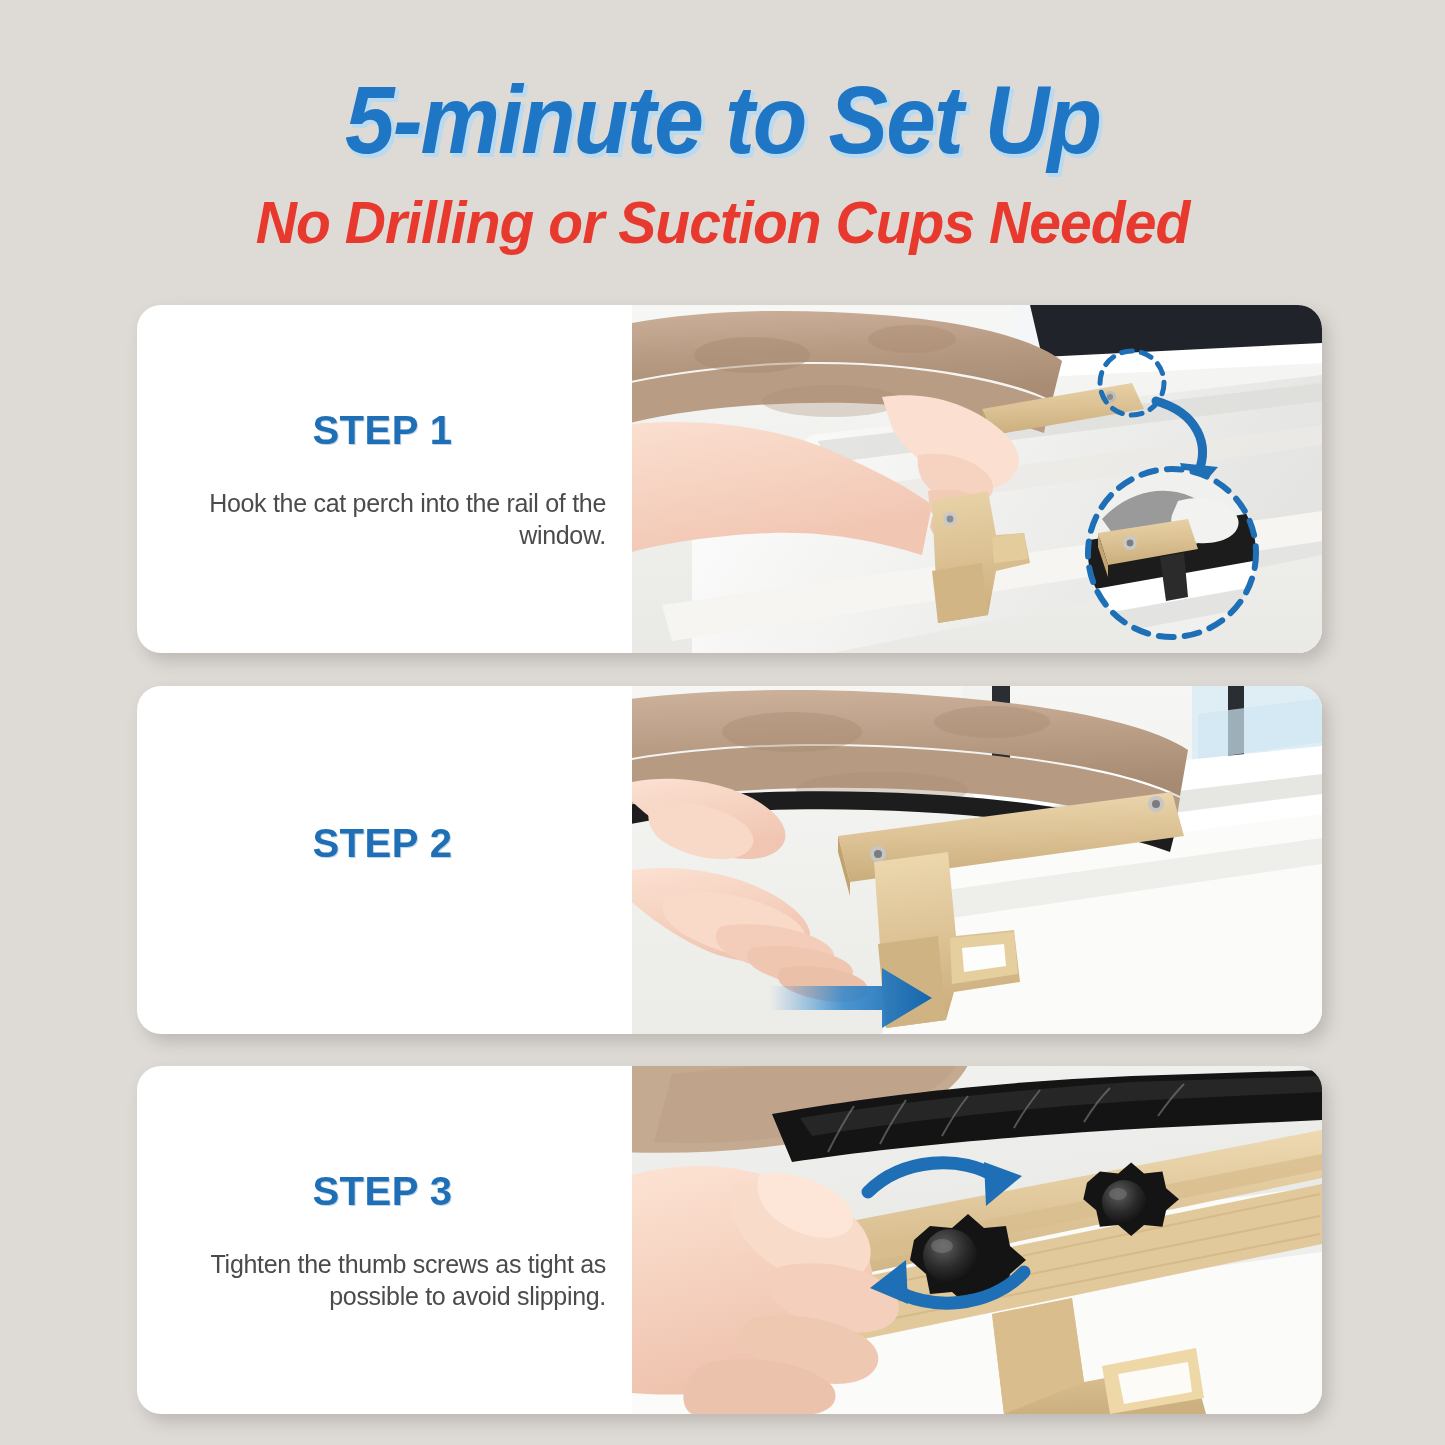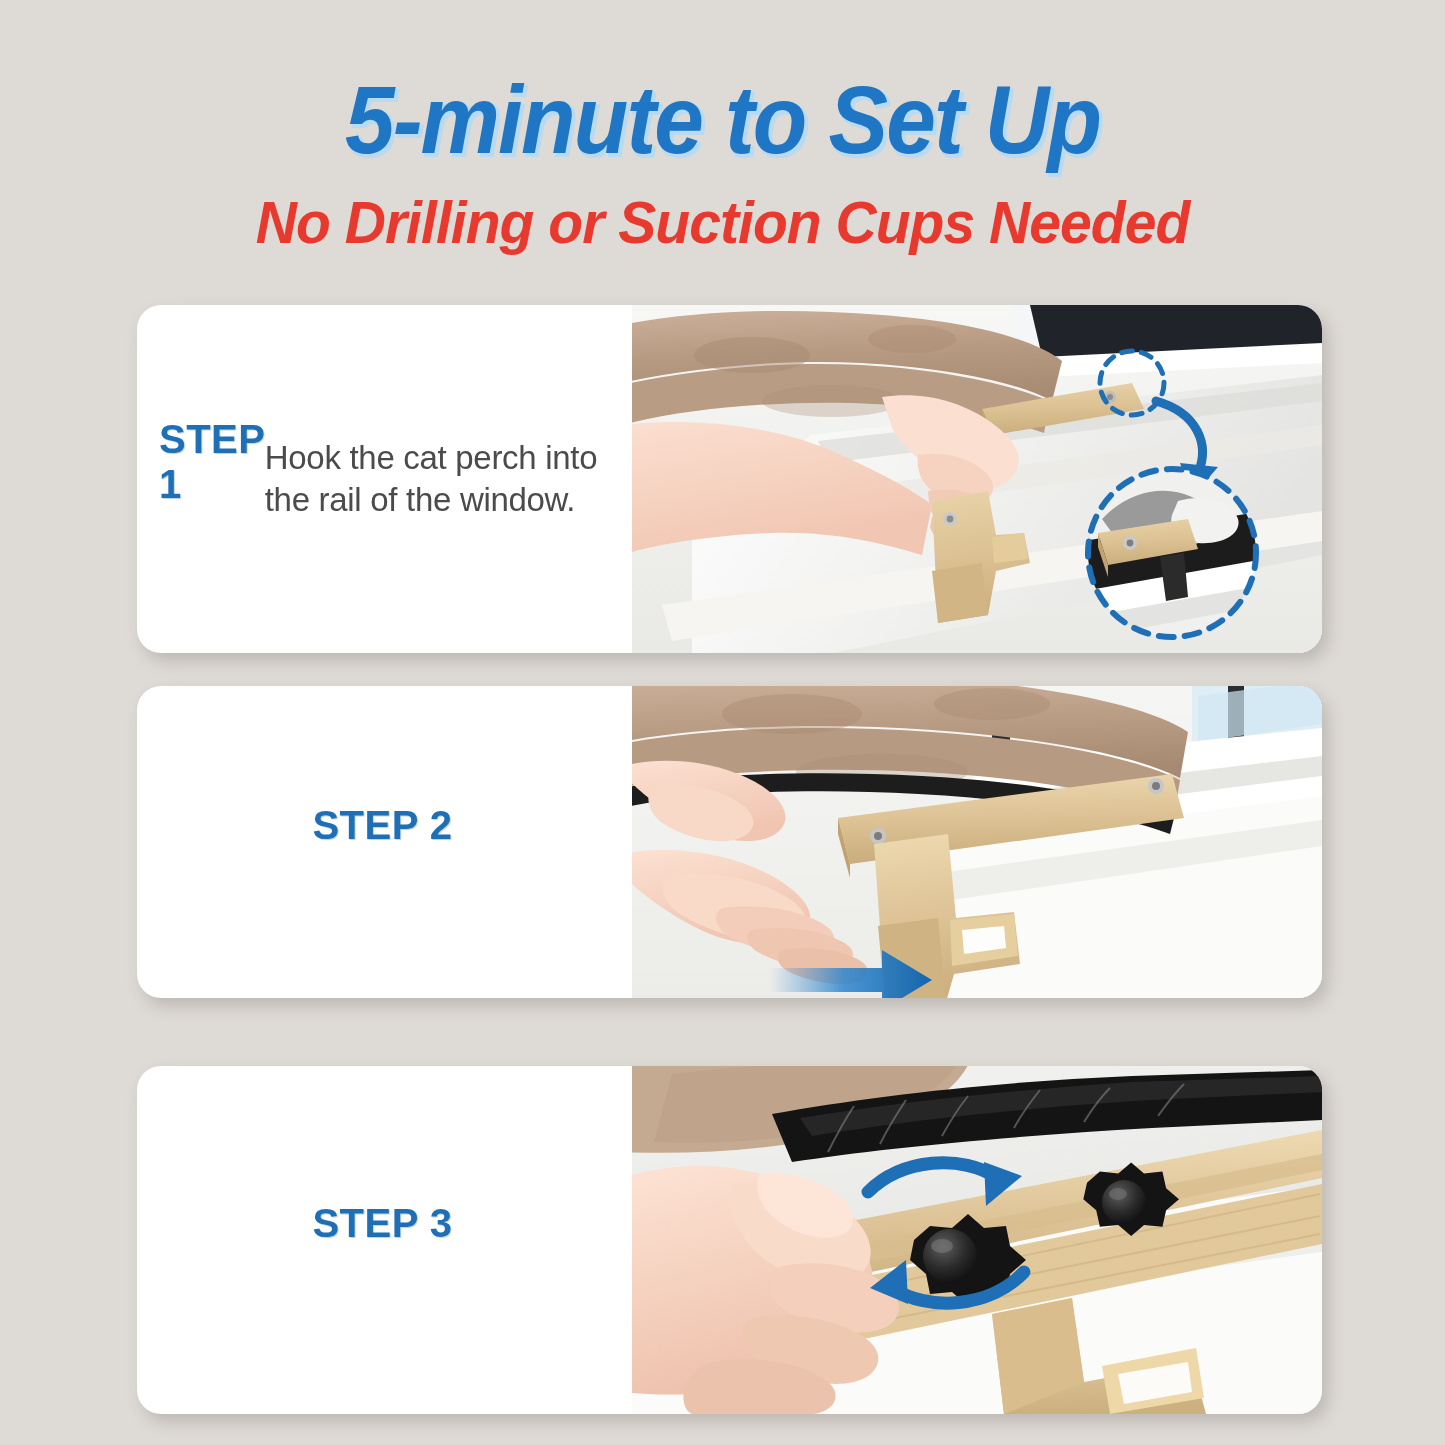--- a/index.html
+++ b/index.html
@@ -66,47 +66,47 @@
     left: 137px;
     width: 1185px;
     background: #ffffff;
     border-radius: 24px;
     box-shadow: 6px 8px 16px rgba(120,115,110,0.32);
     overflow: hidden;
     display: flex;
     align-items: stretch;
   }
   #card-1 { top: 305px;  height: 348px; }
-  #card-2 { top: 686px;  height: 312px; }
+  #card-2 { top: 686px;  height: 348px; }
   #card-3 { top: 1066px; height: 348px; }
 
   .card-text {
     width: 491px;
     flex: 0 0 491px;
     display: flex;
-    flex-direction: row;
+    flex-direction: column;
     align-items: center;
     justify-content: center;
     padding: 0 22px;
   }
 
   .step-title {
     font-size: 40px;
     font-weight: bold;
     color: #1e6fb5;
     letter-spacing: 0.5px;
     margin-bottom: 34px;
     text-shadow: 1px 1px 0 rgba(120,160,200,0.45);
   }
 
   .step-body {
-    font-size: 33px;
+    font-size: 25px;
     line-height: 1.28;
     color: #4b4b4b;
-    text-align: left;
+    text-align: right;
     letter-spacing: -0.3px;
   }
 
   .card-photo {
     flex: 1 1 auto;
     position: relative;
     overflow: hidden;
     background: #f2f2f0;
     border-left: 4px solid #ffffff;
   }
@@ -301,20 +301,21 @@
           <polygon points="138,300 250,300 250,282 300,312 250,342 250,324 138,324" fill="url(#g2-arrow)"></polygon>
         </g>
       </g>
     </svg>
   </div>
 </div>
 
 <div class="card" id="card-3">
   <div class="card-text">
     <div class="step-title">STEP 3</div>
+    <div class="step-body">Tighten the thumb screws as tight as possible to avoid slipping.</div>
   </div>
   <div class="card-photo">
     <svg class="photo-svg" viewBox="0 0 690 348" preserveAspectRatio="xMidYMid slice">
       <defs>
         <linearGradient id="g3-bg" x1="0" y1="0" x2="0.2" y2="1">
           <stop offset="0" stop-color="#f2f2f0"></stop>
             <stop offset="1" stop-color="#e2e2df"></stop>
         </linearGradient>
         <linearGradient id="g3-wood" x1="0" y1="0" x2="0.08" y2="1">
           <stop offset="0" stop-color="#f0dcb5"></stop>

